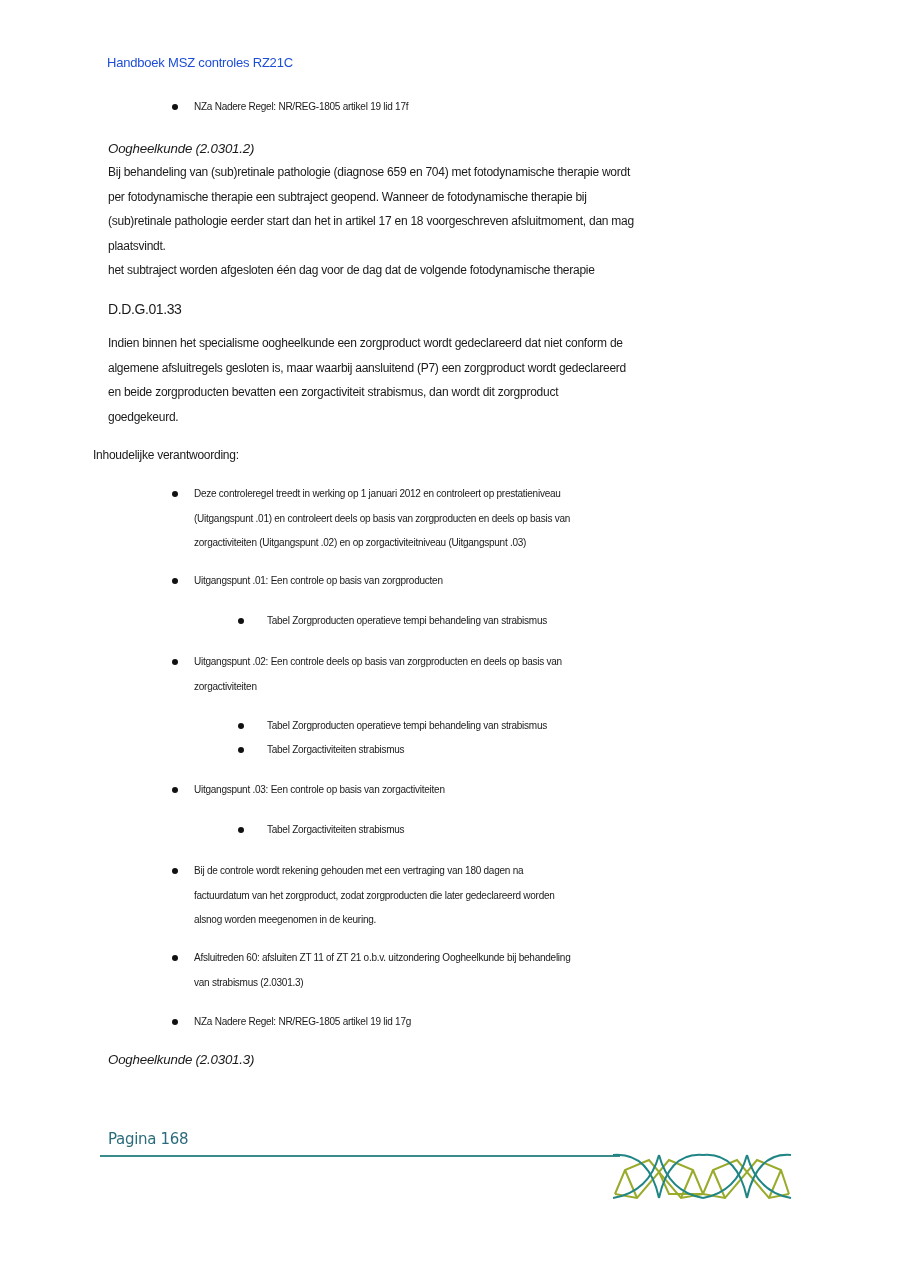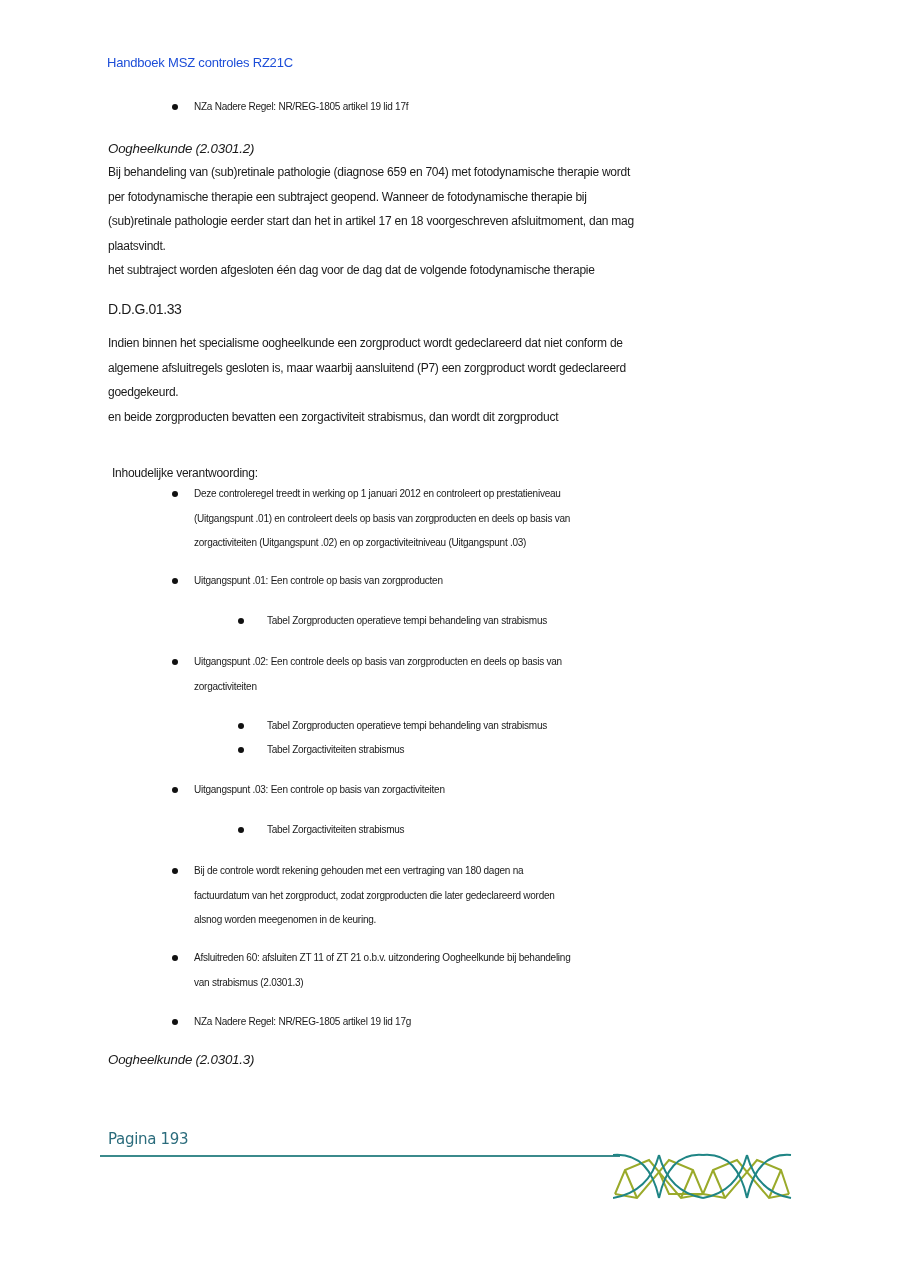--- a/index.html
+++ b/index.html
@@ -36,25 +36,25 @@
     <div>(sub)retinale pathologie eerder start dan het in artikel 17 en 18 voorgeschreven afsluitmoment, dan mag</div>
     <div>plaatsvindt.</div>
     <div>het subtraject worden afgesloten één dag voor de dag dat de volgende fotodynamische therapie</div>
   </div>
 
   <div class="abs heading" style="left:108px; top:301px;">D.D.G.01.33</div>
 
   <div class="abs body-text" style="left:108px; top:331px; width:700px;">
     <div>Indien binnen het specialisme oogheelkunde een zorgproduct wordt gedeclareerd dat niet conform de</div>
     <div>algemene afsluitregels gesloten is, maar waarbij aansluitend (P7) een zorgproduct wordt gedeclareerd</div>
+    <div>en beide zorgproducten bevatten een zorgactiviteit strabismus, dan wordt dit zorgproduct</div>
     <div>goedgekeurd.</div>
-    <div>en beide zorgproducten bevatten een zorgactiviteit strabismus, dan wordt dit zorgproduct</div>
   </div>
 
-  <div class="abs body-text" style="left:112px; top:443px;margin-top:18px;">Inhoudelijke verantwoording:</div>
+  <div class="abs body-text" style="left:93px; top:443px;">Inhoudelijke verantwoording:</div>
 
   <div class="bullet-dot" style="left:172px; top:491px;"></div>
   <div class="bullet-row" style="left:194px; top:482px; width:610px;">
     <div>Deze controleregel treedt in werking op 1 januari 2012 en controleert op prestatieniveau</div>
     <div>(Uitgangspunt .01)  en controleert deels op basis van zorgproducten en deels op basis van</div>
     <div>zorgactiviteiten (Uitgangspunt .02) en op zorgactiviteitniveau (Uitgangspunt .03)</div>
   </div>
 
   <div class="bullet-dot" style="left:172px; top:578px;"></div>
   <div class="bullet-row" style="left:194px; top:569px;">Uitgangspunt .01: Een controle op basis van zorgproducten</div>
@@ -87,21 +87,21 @@
   <div class="bullet-row" style="left:194px; top:946px; width:610px;">
     <div>Afsluitreden 60: afsluiten ZT 11 of ZT 21 o.b.v. uitzondering Oogheelkunde bij behandeling</div>
     <div>van strabismus (2.0301.3)</div>
   </div>
 
   <div class="bullet-dot" style="left:172px; top:1019px;"></div>
   <div class="bullet-row" style="left:194px; top:1010px;">NZa Nadere Regel: NR/REG-1805 artikel 19 lid 17g</div>
 
   <div class="abs italic" style="left:108px; top:1052px;">Oogheelkunde (2.0301.3)</div>
 
-  <div class="footer-page">Pagina 193</div>
+  <div class="footer-page">Pagina 168</div>
   <div class="footer-line"></div>
 
   <svg class="logo" width="180" height="50" viewBox="0 0 180 50">
     <g fill="none" stroke-width="2">
 
       <g stroke="#9aaa2a">
         <polyline points="2,42 12,18 36,8 46,20 56,8 80,18 90,42 80,42 56,42 46,20"></polyline>
         <polyline points="2,42 24,46 46,20 68,46 90,42"></polyline>
         <polyline points="90,42 100,18 124,8 134,20 144,8 168,18 176,42"></polyline>
         <polyline points="90,42 112,46 134,20 156,46 176,42"></polyline>

